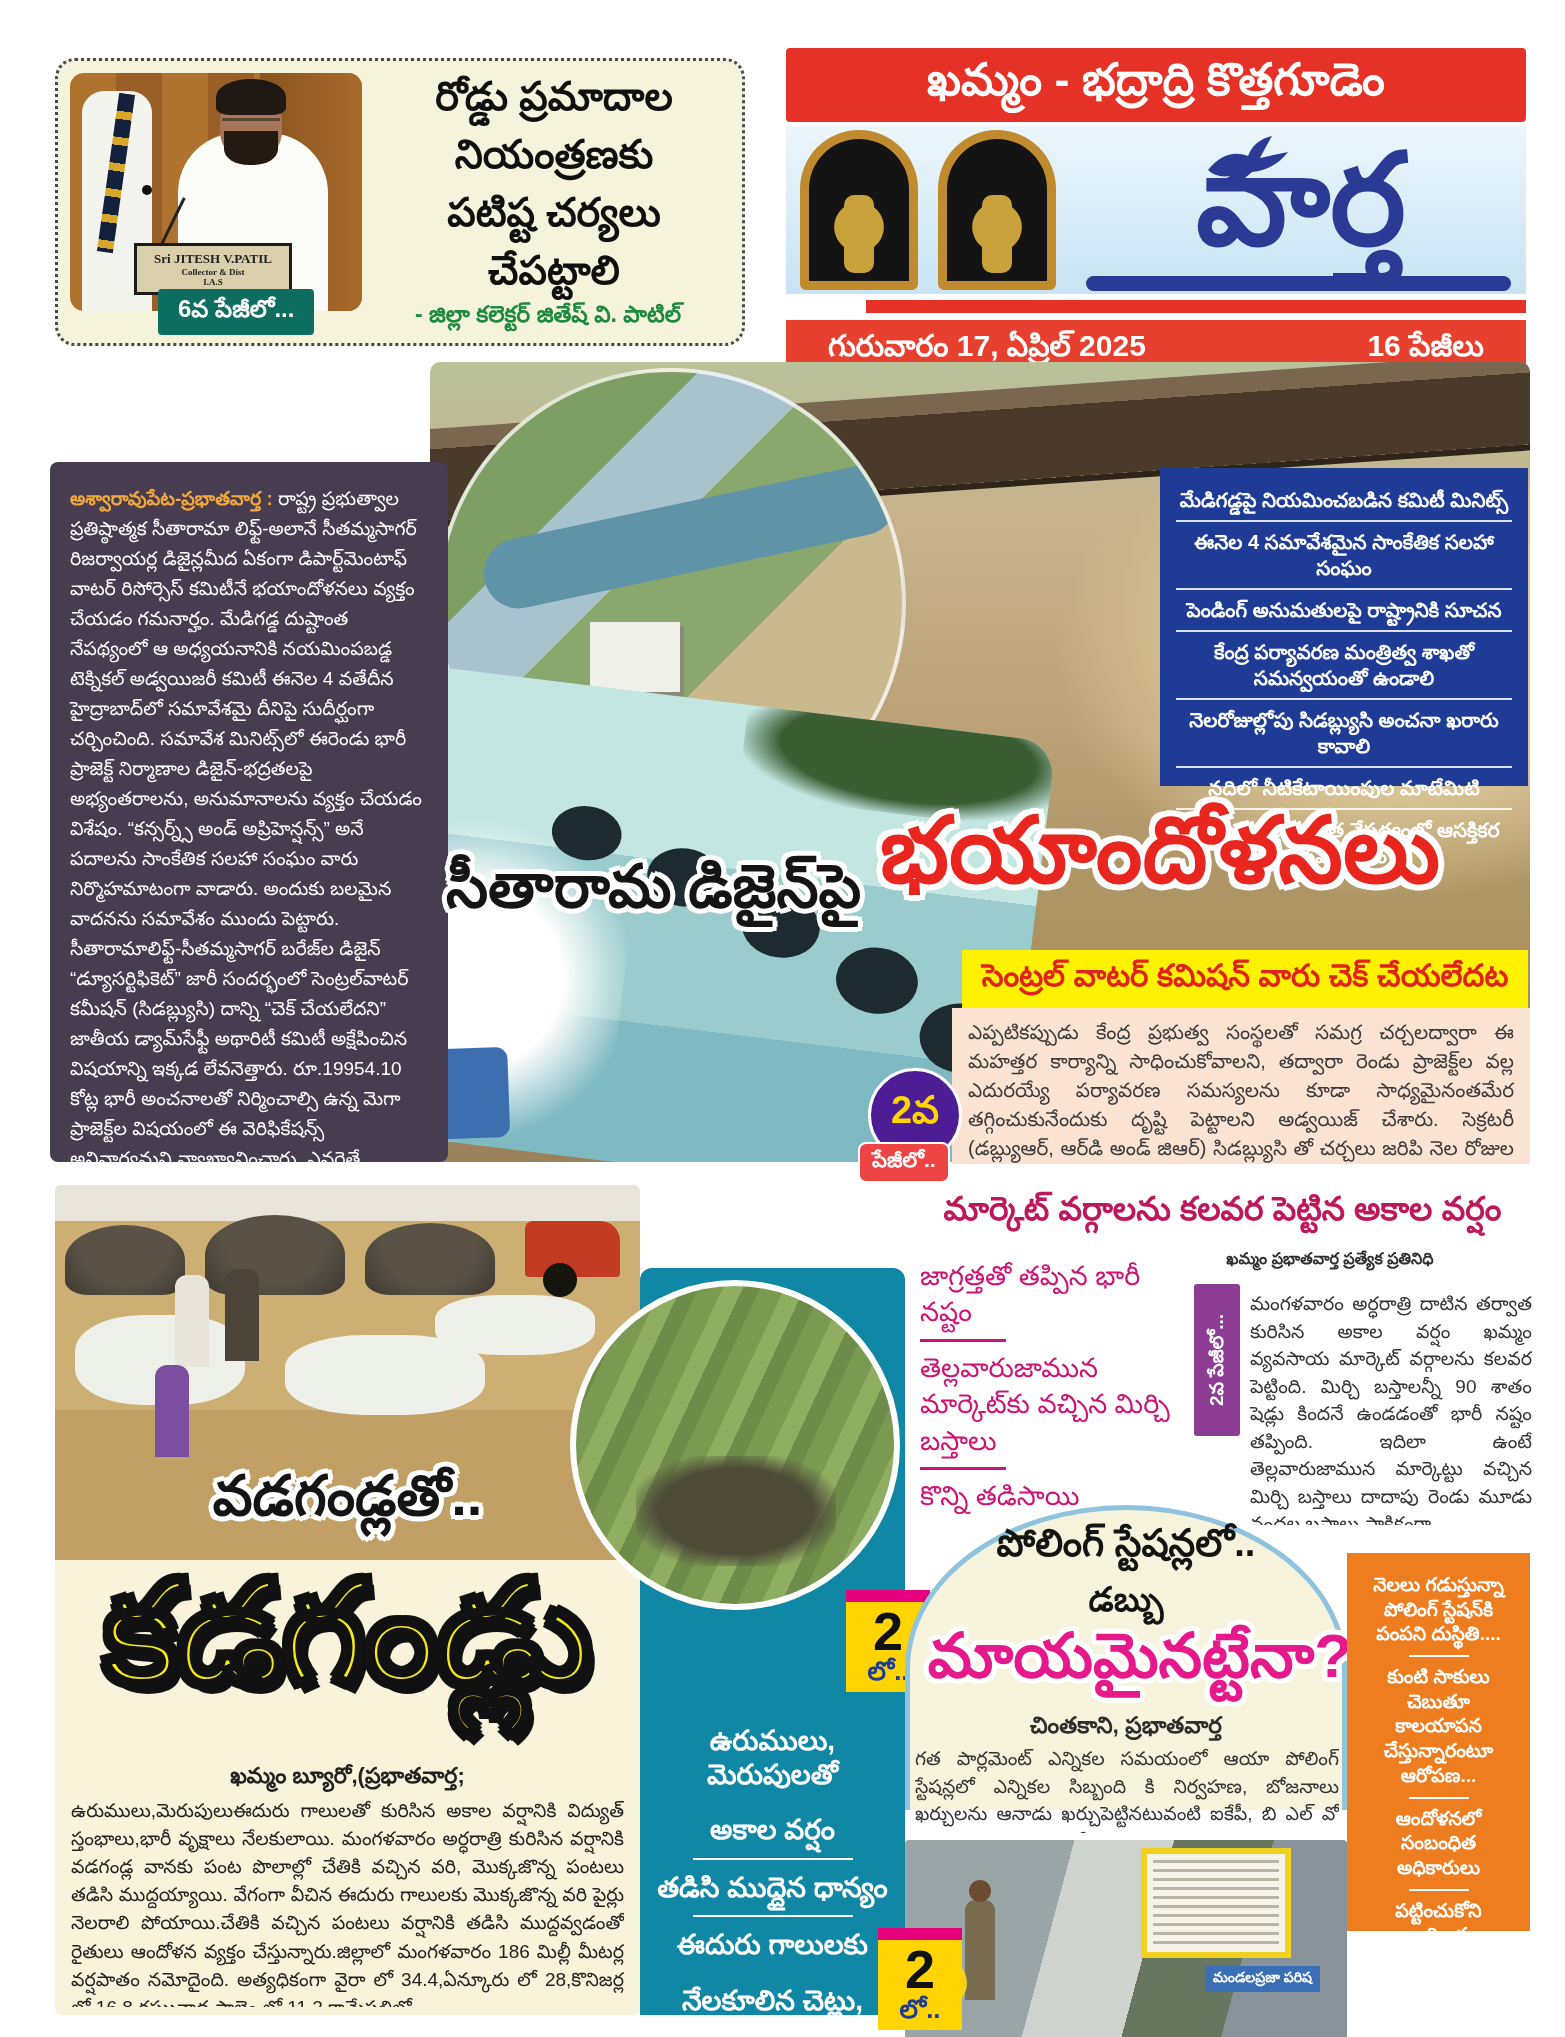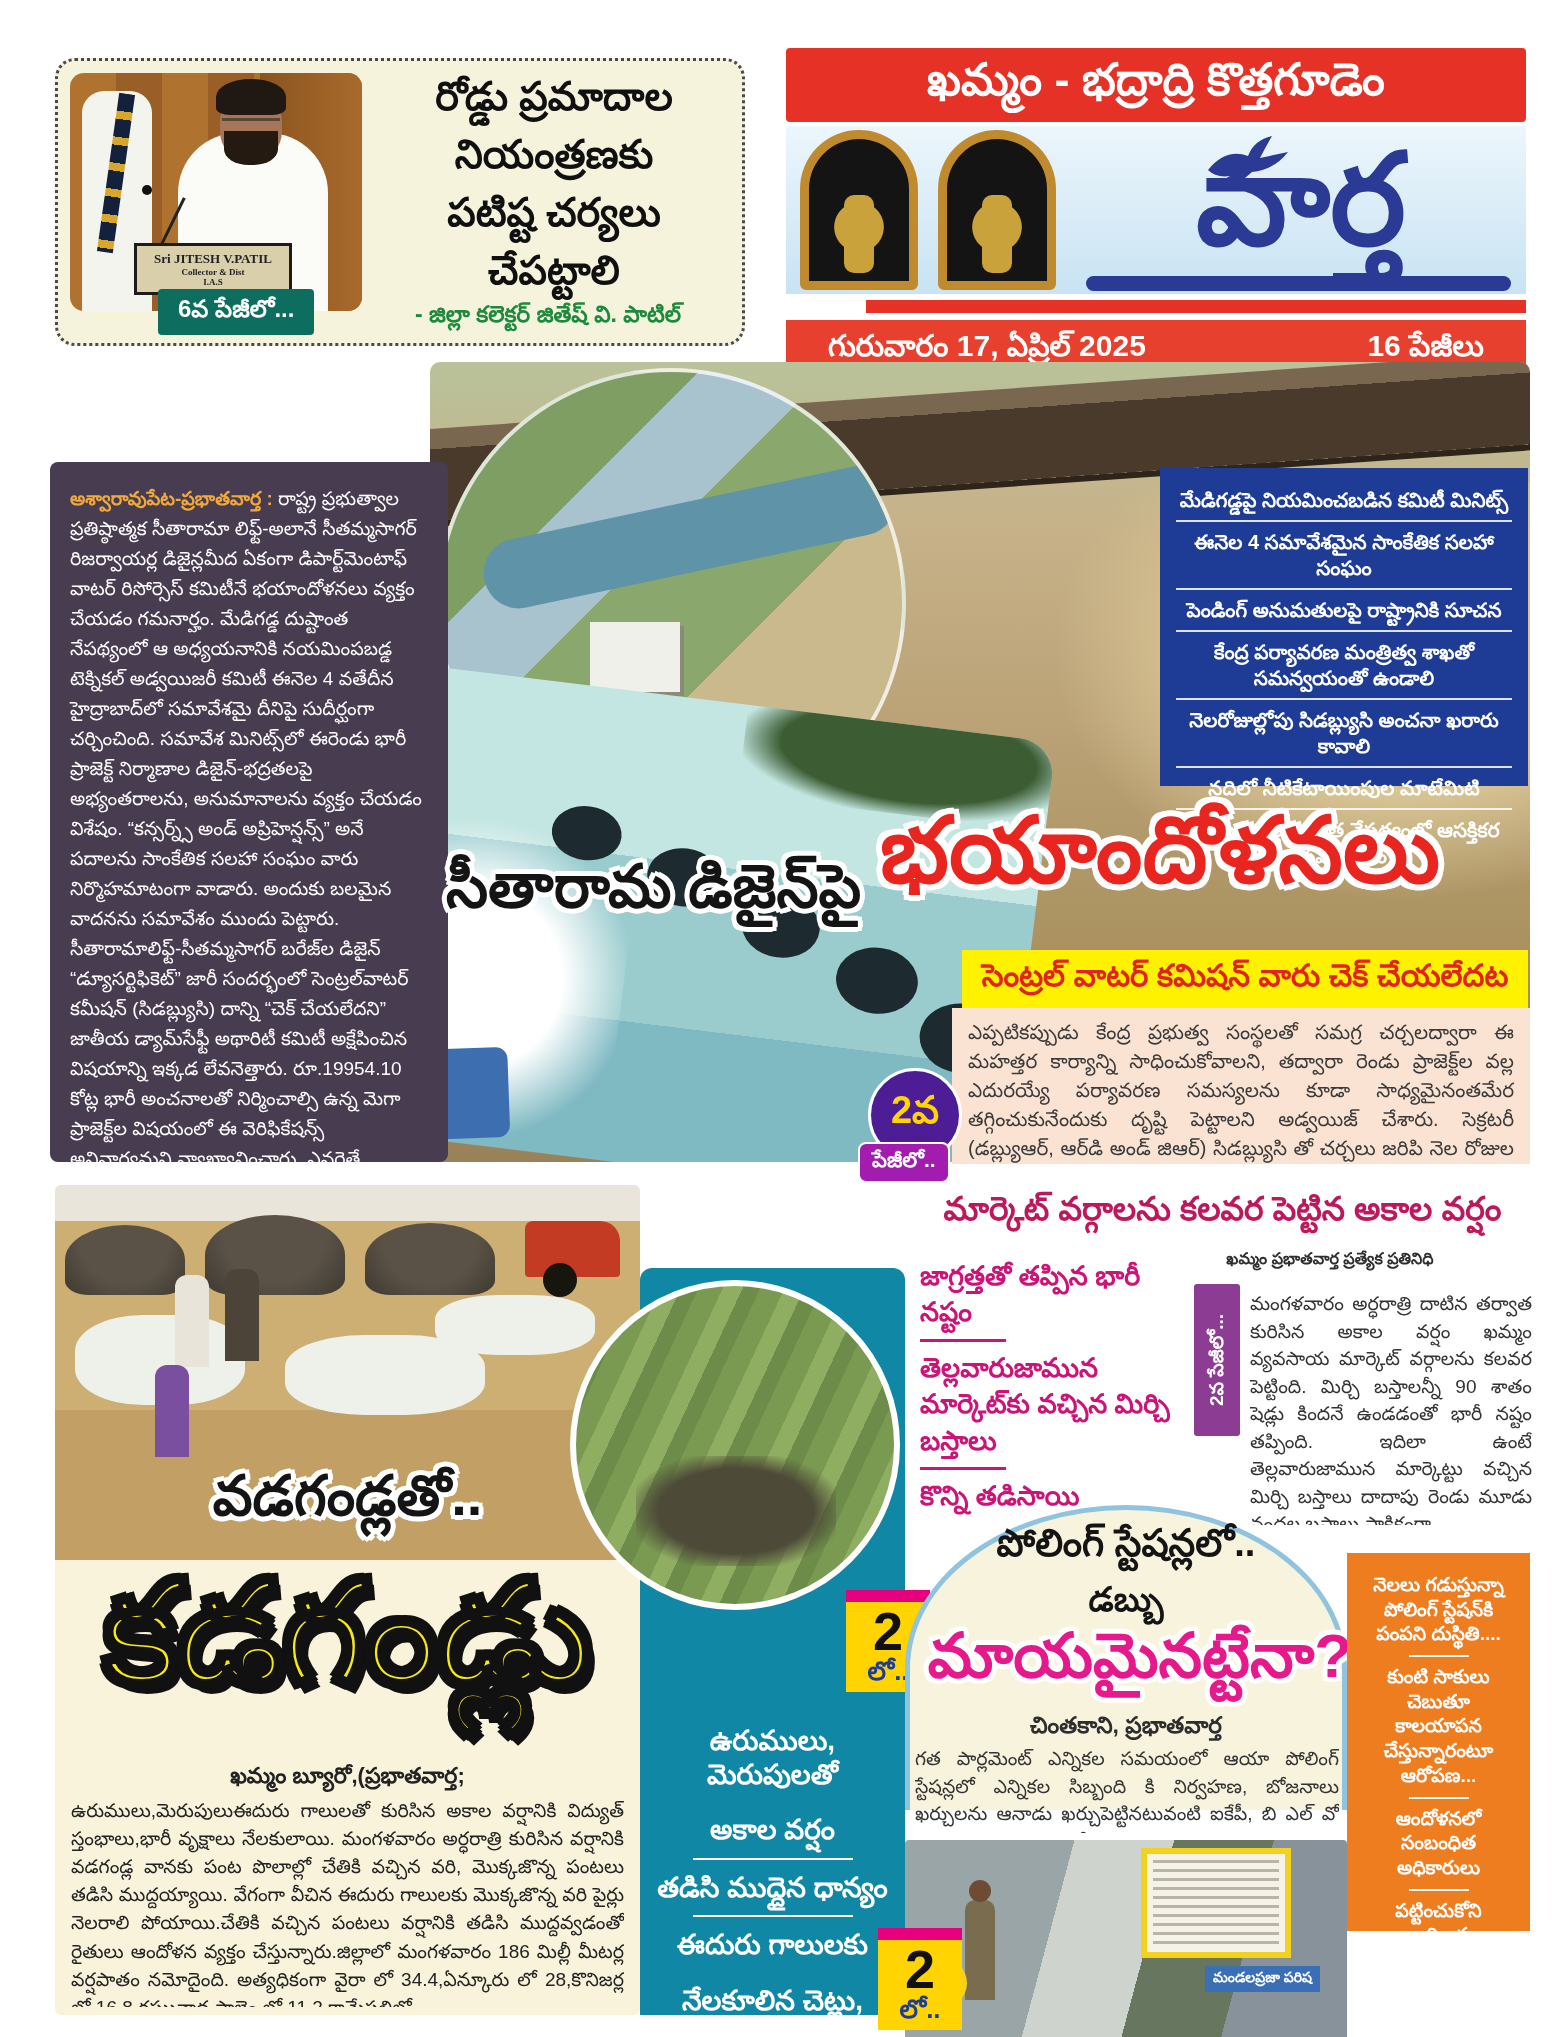--- a/index.html
+++ b/index.html
@@ -83,21 +83,21 @@
   .hl-red{left:880px;top:798px;font-size:92px;font-weight:800;color:#e8251f;
     text-shadow:-5px -5px 0 #fff,5px -5px 0 #fff,-5px 5px 0 #fff,5px 5px 0 #fff,0 -6px 0 #fff,0 6px 0 #fff,-6px 0 0 #fff,6px 0 0 #fff;}
   .yellow-strip{left:962px;top:950px;width:566px;height:58px;background:#fff200;color:#e0241b;
     display:flex;align-items:center;justify-content:center;font-size:31px;font-weight:800;}
   .pink-body{left:952px;top:1008px;width:578px;height:156px;background:#fbe3d3;color:#3a3a3a;
     padding:10px 16px;font-size:20px;line-height:1.45;text-align:justify;overflow:hidden;}
   .badge-round{left:862px;top:1068px;width:110px;height:118px;}
   .badge-round .circ{left:6px;top:0;width:94px;height:94px;border-radius:50%;background:#4c1d95;
     border:3px solid #fff;display:flex;align-items:center;justify-content:center;
     color:#ffd400;font-size:38px;font-weight:800;}
-  .badge-round .rib{left:-4px;top:74px;background:#a21caf;color:#fff;font-size:21px;font-weight:700;
+  .badge-round .rib{left:-4px;top:74px;background:#ef4444;color:#fff;font-size:21px;font-weight:700;
     padding:4px 12px;border-radius:8px;border:2px solid #fff;}
 
   
   .weather-card{left:55px;top:1185px;width:585px;height:830px;background:#f8f3da;border-radius:6px;overflow:hidden;}
   .weather-photo{left:0;top:0;width:585px;height:375px;
     background:linear-gradient(180deg,#e9e5da 0 36px,#cdae73 36px 60%,#c2a065 60% 100%);overflow:hidden;}
   .heap{background:radial-gradient(circle at 50% 20%,#5a5247 0 55%,#3e382f 100%);border-radius:50% 50% 20% 20%;}
   .tarp-w{background:#eef0ea;border-radius:40%;}
   .farmer{width:34px;height:92px;border-radius:12px 12px 0 0;}
   .tractor{left:470px;top:36px;width:95px;height:56px;background:#c23b22;border-radius:8px 20px 4px 4px;}
@@ -122,21 +122,21 @@
   .badge-yellow .n{font-size:54px;font-weight:900;color:#111;line-height:1;}
   .badge-yellow .lo{font-size:26px;font-weight:800;color:#1e3c96;line-height:1;}
   .teal-badge{left:206px;top:322px;}
   .teal-lines{left:0;top:445px;width:265px;color:#fff;text-align:center;}
   .teal-line{font-size:28px;font-weight:700;padding:11px 8px;line-height:1.2;}
   .teal-rule{width:160px;height:2px;background:#fff;margin:0 auto;}
 
   
   .market-headline{left:915px;top:1190px;width:615px;text-align:center;color:#be185d;
     font-size:33px;font-weight:800;}
-  .market-left{left:920px;top:1258px;width:268px;color:#cc1478;font-size:27px;font-weight:700;line-height:1.35;}
+  .market-left{left:920px;top:1258px;width:268px;color:#cc1478;font-size:27px;font-weight:400;line-height:1.35;}
   .m-rule{width:86px;height:3px;background:#cc1478;margin:8px 0;}
   .vbadge{left:1194px;top:1284px;width:46px;height:152px;background:#8c3c92;color:#fff;
     display:flex;align-items:center;justify-content:center;font-size:19px;font-weight:700;
     writing-mode:vertical-rl;transform:rotate(180deg);border-radius:3px;}
   .market-byline{left:1130px;top:1250px;width:400px;text-align:center;font-size:16px;font-weight:800;color:#2e2e2e;}
   .market-body{left:1250px;top:1290px;width:282px;height:235px;font-size:19px;line-height:1.45;
     color:#333;text-align:justify;overflow:hidden;}
 
   
   .tent{left:905px;top:1505px;width:442px;height:305px;background:#f8f3dc;

